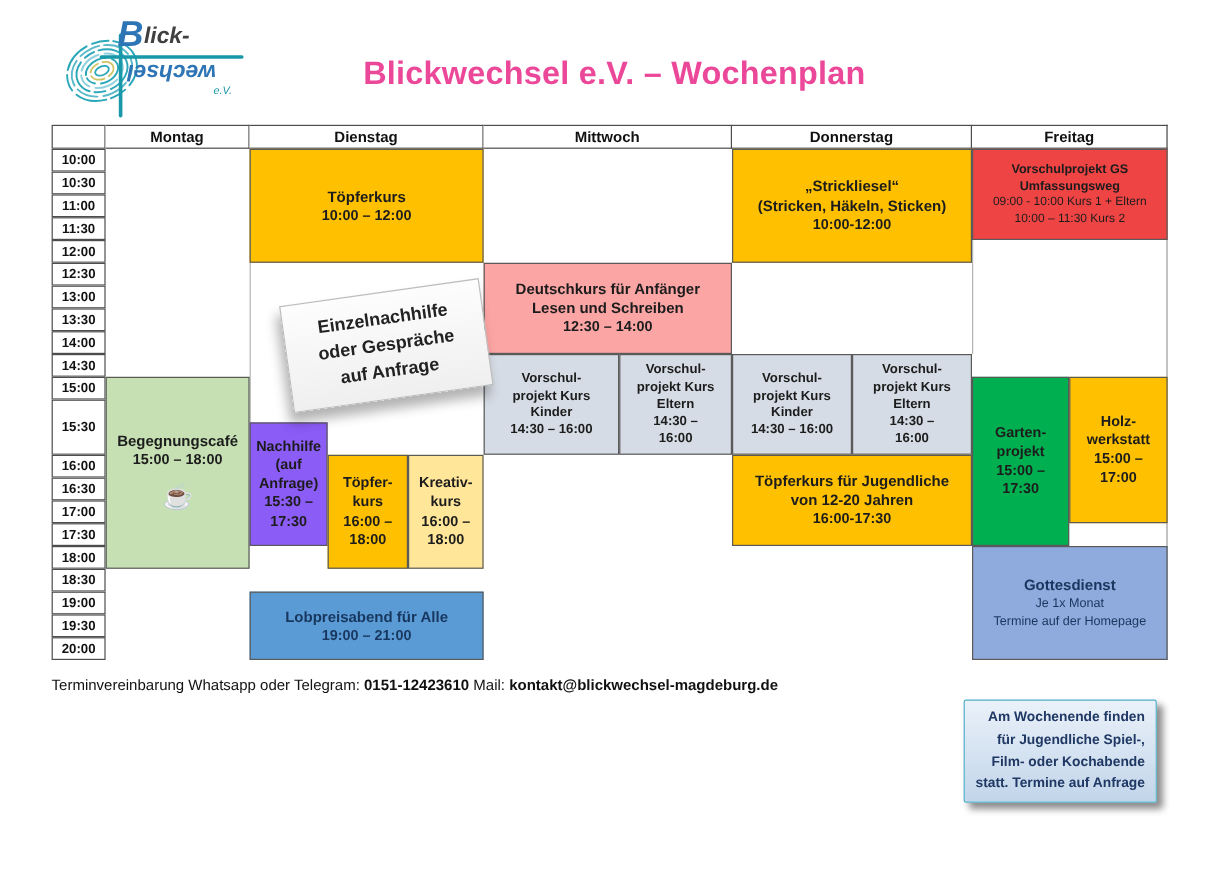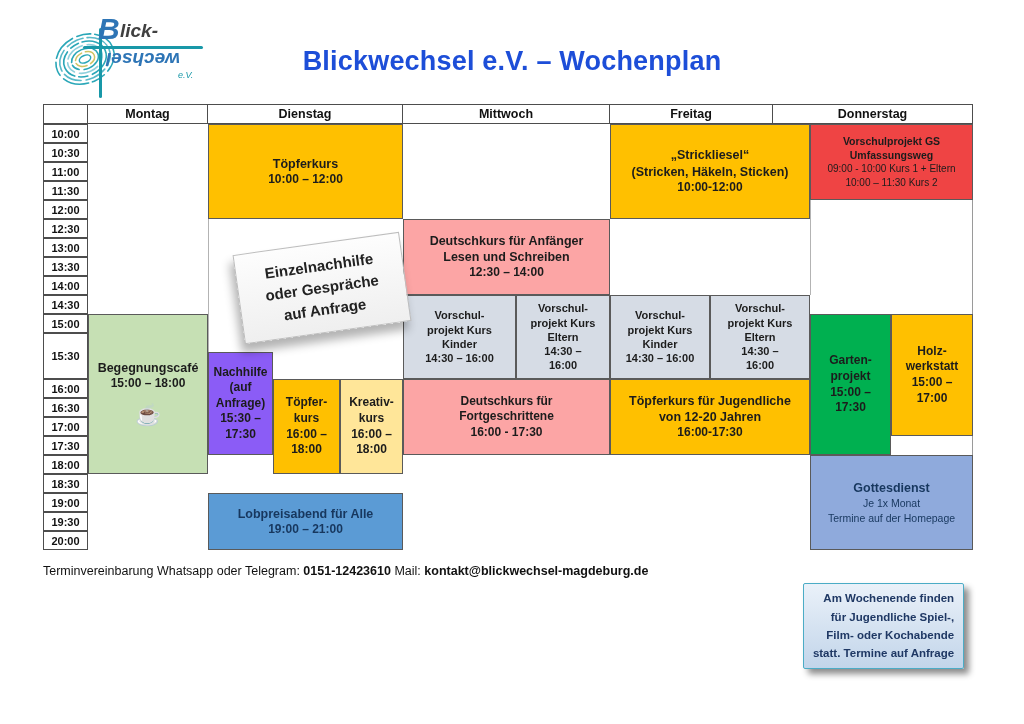--- a/index.html
+++ b/index.html
@@ -4,21 +4,21 @@
 <style>
   * { margin:0; padding:0; box-sizing:border-box; }
   html,body { width:1024px; height:724px; }
   body {
     position:relative; width:1024px; height:724px; background:#ffffff;
     font-family:"Liberation Sans", sans-serif; color:#1a1a1a; overflow:hidden;
   }
   
   .page-title {
     position:absolute; left:0; top:46px; width:1024px; text-align:center;
-    font-size:27px; font-weight:bold; color:#1d4ed8; letter-spacing:0.2px;
+    font-size:27px; font-weight:bold; color:#ec4899; letter-spacing:0.2px;
   }
   .logo { position:absolute; left:48px; top:10px; width:170px; height:95px; }
   .logo .b    { position:absolute; left:50px; top:2px;  font-size:30px; font-weight:bold; font-style:italic; color:#2e75b6; }
   .logo .lick { position:absolute; left:72px; top:10px; font-size:19px; font-weight:bold; font-style:italic; color:#404040; }
   .logo .wech { position:absolute; left:58px; top:38px; font-size:19px; font-weight:bold; font-style:italic; color:#2e75b6;
                 transform:rotate(180deg); }
   .logo .ev   { position:absolute; left:130px; top:60px; font-size:9px; font-style:italic; color:#1898a8; }
   .logo .cross-v { position:absolute; left:51px; top:18px; width:3px; height:70px; background:#1898a8; border-radius:2px; }
   .logo .cross-h { position:absolute; left:35px; top:36px; width:120px; height:3px; background:#1898a8; border-radius:2px; }
   .logo svg { position:absolute; left:0px; top:12px; }
@@ -107,22 +107,22 @@
 
 <div class="page-title">Blickwechsel e.V. – Wochenplan</div>
 
 <div class="schedule">
 
   <div class="head-row">
     <div class="head-cell" style="width:45px"></div>
     <div class="head-cell" style="width:120px">Montag</div>
     <div class="head-cell" style="width:195px">Dienstag</div>
     <div class="head-cell" style="width:207px">Mittwoch</div>
+    <div class="head-cell" style="width:200px">Donnerstag</div>
     <div class="head-cell" style="width:163px">Freitag</div>
-    <div class="head-cell" style="width:200px">Donnerstag</div>
   </div>
 
   <div class="grid-body">
 
     <div class="time-cell" style="top:0;height:19px">10:00</div>
     <div class="time-cell" style="top:19px;height:19px">10:30</div>
     <div class="time-cell" style="top:38px;height:19px">11:00</div>
     <div class="time-cell" style="top:57px;height:19px">11:30</div>
     <div class="time-cell" style="top:76px;height:19px">12:00</div>
     <div class="time-cell" style="top:95px;height:19px">12:30</div>
@@ -201,25 +201,20 @@
 17:30</div>
     <div class="block bg-orange fs12 lines" style="left:230px;top:255px;width:67px;height:95px">Töpfer-
 kurs
 16:00 –
 18:00</div>
     <div class="block bg-lyellow fs12 lines" style="left:297px;top:255px;width:63px;height:95px">Kreativ-
 kurs
 16:00 –
 18:00</div>
 
-    <div class="block bg-peach" style="left:360px;top:255px;width:207px;height:76px">
-      <div class="fs12">Deutschkurs für</div>
-      <div class="fs12">Fortgeschrittene</div>
-      <div class="fs12">16:00 - 17:30</div>
-    </div>
 
     <div class="block bg-orange" style="left:567px;top:255px;width:200px;height:76px">
       <div class="fs13">Töpferkurs für Jugendliche</div>
       <div class="fs13">von 12-20 Jahren</div>
       <div class="fs12">16:00-17:30</div>
     </div>
 
     <div class="block bg-green fs12 lines" style="left:767px;top:190px;width:81px;height:141px">Garten-
 projekt
 15:00 –

